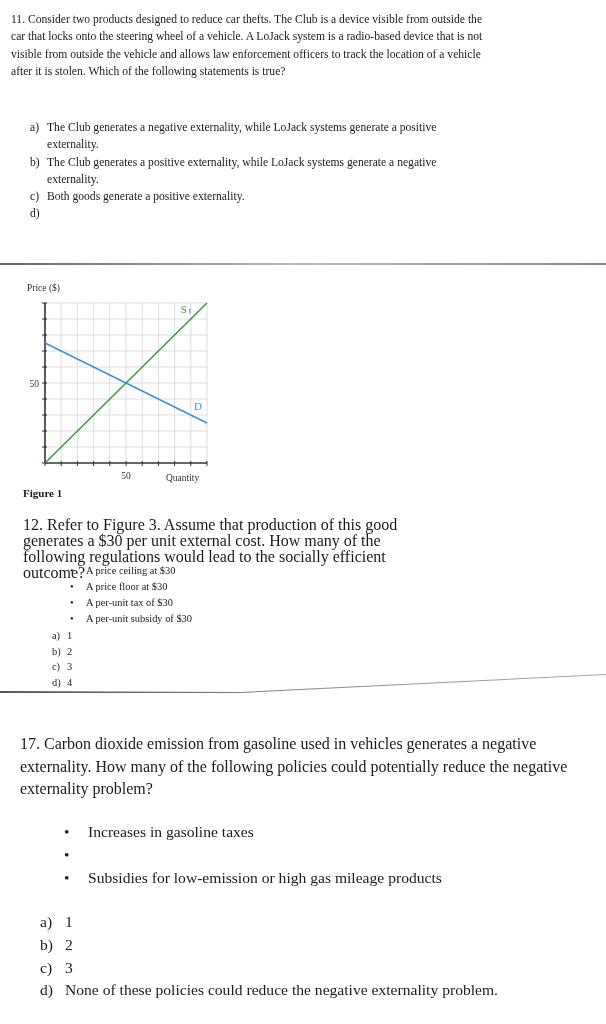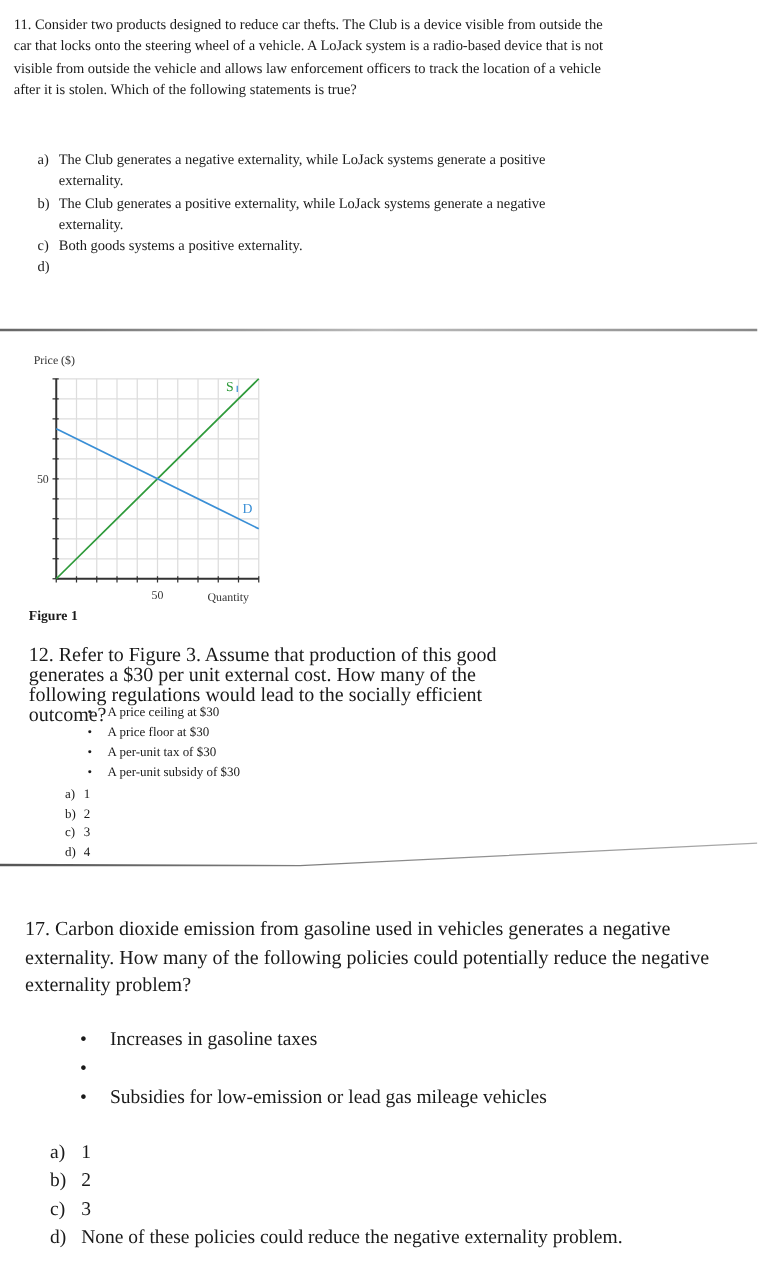--- a/index.html
+++ b/index.html
@@ -36,21 +36,21 @@
   <div class="opt">
     <span class="lbl">a)</span>
     <span>The Club generates a negative externality, while LoJack systems generate a positive externality.</span>
   </div>
   <div class="opt">
     <span class="lbl">b)</span>
     <span>The Club generates a positive externality, while LoJack systems generate a negative externality.</span>
   </div>
   <div class="opt">
     <span class="lbl">c)</span>
-    <span>Both goods systems a positive externality.</span>
+    <span>Both goods generate a positive externality.</span>
   </div>
   <div class="opt">
     <span class="lbl">d)</span>
   </div>
 </div>
 
 <div class="abs sep1"></div>
 
 <div class="abs fig-wrap">
   <svg id="chart" width="240" height="210">
@@ -170,21 +170,21 @@
 <div class="abs q17-bullets">
   <div class="bullet-item">
       <span class="dot">•</span>
       <span>Increases in gasoline taxes</span>
     </div>
   <div class="bullet-item">
       <span class="dot">•</span>
     </div>
   <div class="bullet-item">
       <span class="dot">•</span>
-      <span>Subsidies for low-emission or lead gas mileage vehicles</span>
+      <span>Subsidies for low-emission or high gas mileage products</span>
     </div>
 </div>
 <div class="abs q17-opts">
   <div class="opt">
       <span class="lbl">a)</span>
       <span>1</span>
     </div>
   <div class="opt">
       <span class="lbl">b)</span>
       <span>2</span>

